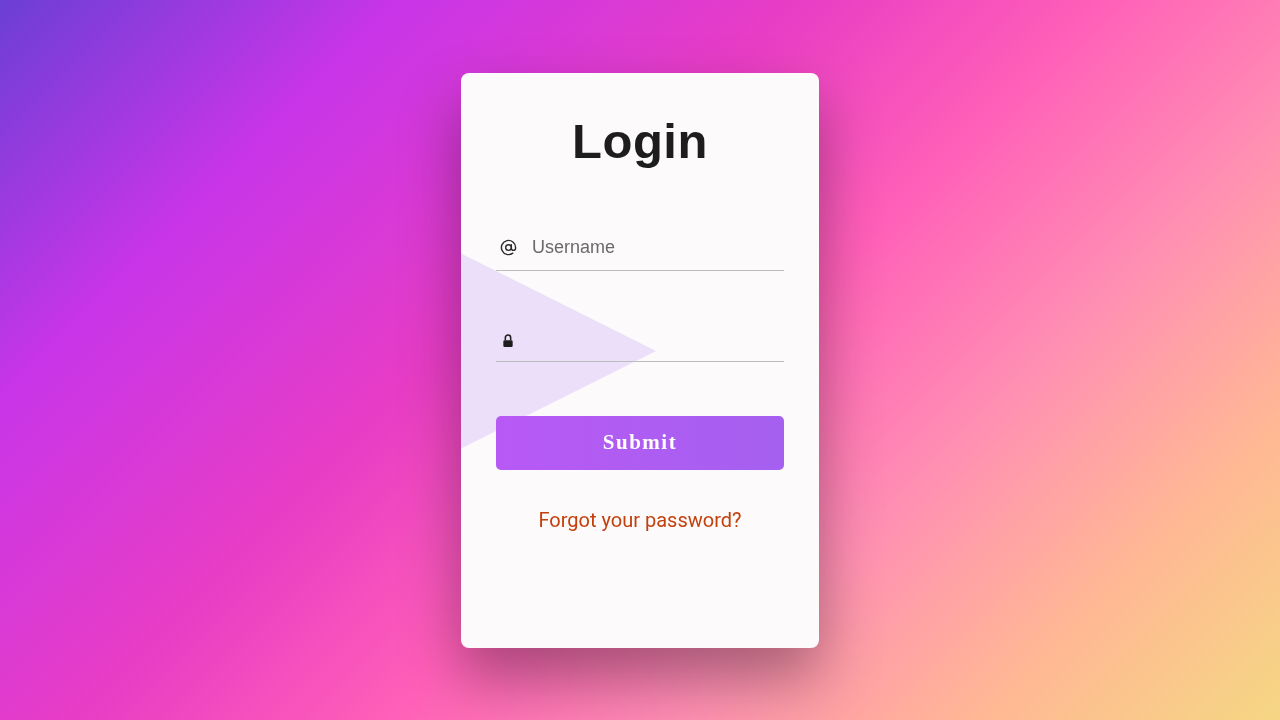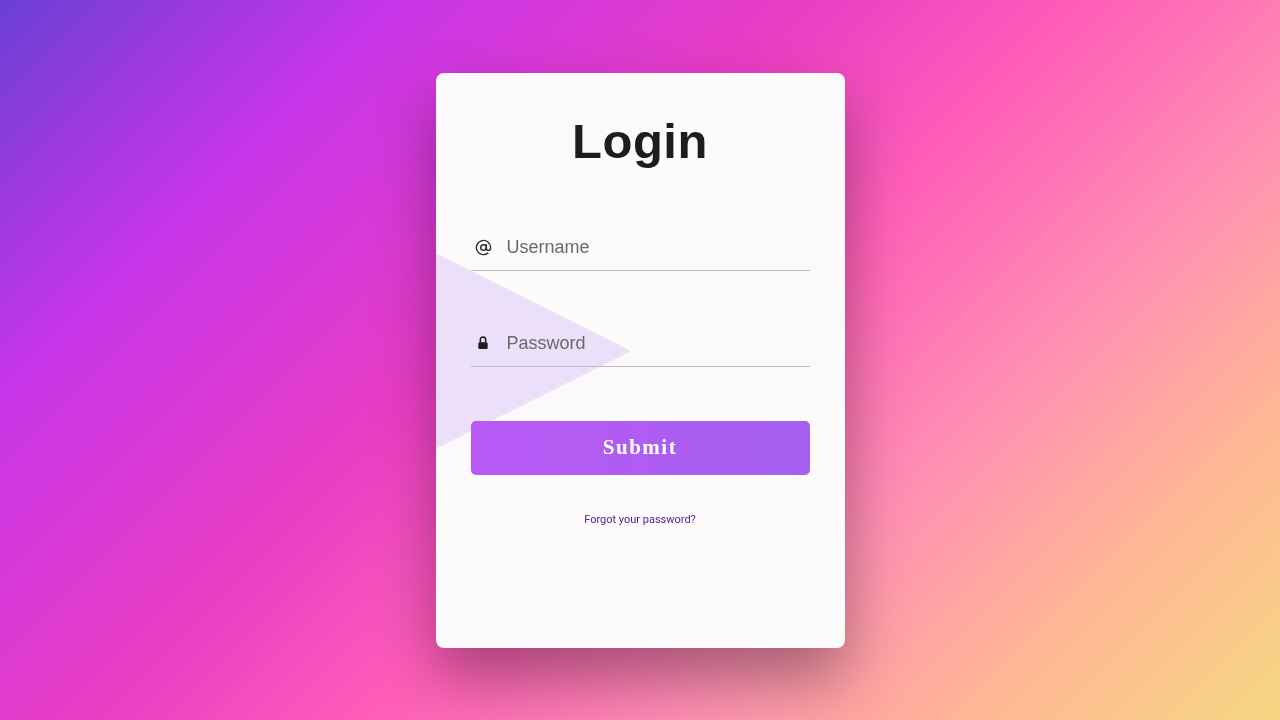--- a/index.html
+++ b/index.html
@@ -11,21 +11,21 @@
       width: 1280px;
       height: 720px;
       background: linear-gradient(135deg, #6b3fd4 0%, #c835e8 20%, #e83dc5 40%, #ff5fb8 55%, #ff8fb3 70%, #ffb894 85%, #f5d783 100%);
       display: flex;
       align-items: center;
       justify-content: center;
       font-family: -apple-system, BlinkMacSystemFont, "Segoe UI", Roboto, Helvetica, Arial, sans-serif;
       overflow: hidden;
     }
     .card {
-      width: 409px;
+      width: 358px;
       height: 575px;
       background: #fdfafb;
       border-radius: 8px;
       box-shadow: 0 30px 60px rgba(0,0,0,0.35);
       position: relative;
       overflow: hidden;
       display: flex;
       flex-direction: column;
       align-items: center;
       padding: 40px 35px 30px 35px;
@@ -95,22 +95,22 @@
       font-size: 21px;
       font-weight: 700;
       letter-spacing: 1.5px;
       cursor: pointer;
       z-index: 1;
       margin-top: 2px;
       font-family: Liberation Serif, serif;
     }
     .forgot {
       margin-top: 38px;
-      color: #4c1d95;
-      font-size: 11px;
+      color: #c2410c;
+      font-size: 20px;
       cursor: pointer;
       z-index: 1;
       text-align: right;
     }
   </style>
 </head>
 <body>
 
 <div class="card">
   <div class="triangle"></div>
@@ -127,19 +127,18 @@
     <input type="text" placeholder="Username" style="">
   </div>
 
   <div class="field password">
     <span class="icon">
       <svg width="16" height="16" viewBox="0 0 24 24" fill="#1d1d1d">
         <rect x="5" y="11" width="14" height="10" rx="2"></rect>
         <path d="M8 11V7a4 4 0 0 1 8 0v4" fill="none" stroke="#1d1d1d" stroke-width="2.3"></path>
       </svg>
     </span>
-    <input type="password" placeholder="Password" style="">
   </div>
 
   <button class="submit-btn">Submit</button>
 
   <a class="forgot">Forgot your password?</a>
 </div>
 
 </body></html>

